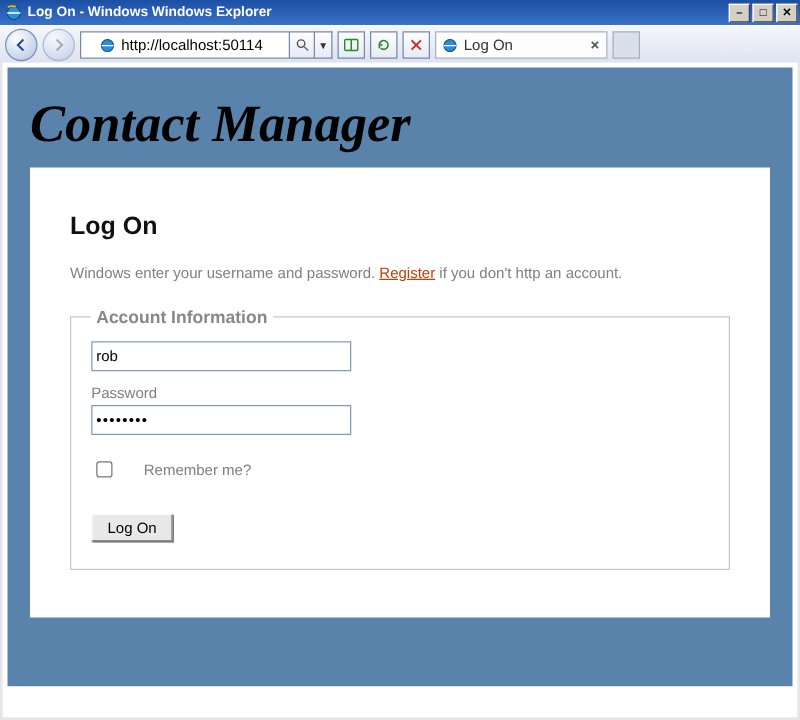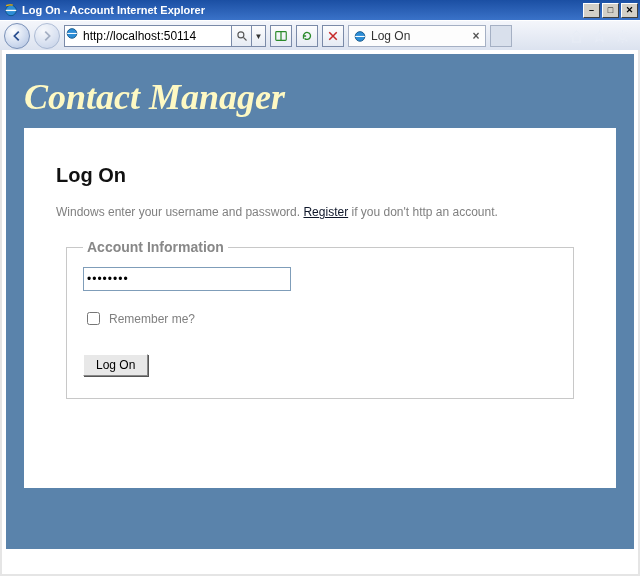--- a/index.html
+++ b/index.html
@@ -64,22 +64,22 @@
     display:flex; align-items:center; justify-content:center;
     font-size: 14px; color:#2a4e8f;
     box-sizing: border-box;
   }
   .addr-wrap {
     flex: none;
     width: 168px;
     height: 22px;
     background:#fff;
     border:1px solid #7a8aa8;
-    display:flex; 
-    padding: 0 0;
+    display:flex; align-items:center;
+    padding: 0 14px;
     box-sizing: border-box;
   }
   .addr-wrap .ie-mini { width:14px; height:14px; display:inline-flex; align-items:center; justify-content:center; margin-right:2px;}
   .addr-wrap input {
     border:none; outline:none; font-size:12px; width: 100%;
     font-family: Tahoma, Arial, sans-serif;
   }
   .addr-search {
     width: 20px; height:22px; border:1px solid #7a8aa8; border-left:none;
     background:linear-gradient(#fdfdfe,#e6ebf4);
@@ -133,24 +133,24 @@
     border-top: none;
   }
   .page {
     margin: 4px;
     background: #5a83ab;
     padding: 14px 18px 40px 18px;
     min-height: 495px;
     box-sizing: border-box;
   }
   .brand {
-    color:#fef9c3;
+    color:#000000;
     font-family: Georgia, "Times New Roman", serif;
     font-weight: bold;
-    font-size: 36px;
+    font-size: 42px;
     font-style: italic;
     margin: 8px 0 10px 0;
     letter-spacing: 0px;
   }
   .card {
     background:#fff;
     padding: 22px 32px 30px 32px;
     min-height: 360px;
     box-sizing: border-box;
   }
@@ -160,25 +160,25 @@
     font-weight: bold;
     color:#111;
     margin: 14px 0 18px 0;
   }
   .instr {
     font-family: Verdana, Arial, sans-serif;
     font-size: 12px;
     color: #808080;
     margin-bottom: 20px;
   }
-  .instr a { color:#0f172a; text-decoration: underline; }
+  .instr a { color:#c2410c; text-decoration: underline; }
   fieldset {
     border: 1px solid #c8c8c8;
     padding: 12px 16px 22px 16px;
-    margin: 10px;
+    margin: 0;
   }
   legend {
     font-family: Verdana, Arial, sans-serif;
     font-weight: bold;
     color:#888;
     font-size: 14px;
     padding: 0 4px;
   }
   .field-label {
     font-family: Verdana, Arial, sans-serif;
@@ -192,21 +192,21 @@
     width: 200px;
     height: 20px;
     border: 1px solid #7f9db9;
     padding: 1px 3px;
     font-size: 12px;
     font-family: Tahoma, Arial, sans-serif;
     box-sizing: content-box;
   }
   .remember-row {
     margin-top: 18px;
-    display:flex; align-items:center; gap:6px;
+    display:flex; align-items:center; gap:22px;
     color:#808080;
     font-family: Verdana, Arial, sans-serif;
     font-size:12px;
   }
   .remember-row input { width:13px; height:13px; }
   .submit-btn {
     margin-top: 26px;
     font-family: Tahoma, Arial, sans-serif;
     font-size: 12px;
     padding: 3px 12px;
@@ -224,21 +224,21 @@
 <div class="window">
 
   <div class="titlebar">
     <span class="tb-icon">
       <svg width="14" height="14" viewBox="0 0 16 16">
         <circle cx="8" cy="8.5" r="6" fill="#2d8dd6" stroke="#0b4f82" stroke-width="1"></circle>
         <path d="M2 8.5 h12" stroke="#fff" stroke-width="1.5"></path>
         <path d="M2.5 3 Q6 1.5 10 2.5" stroke="#f4b400" stroke-width="1.6" fill="none"></path>
       </svg>
     </span>
-    <span class="title-text">Log On - Account Internet Explorer</span>
+    <span class="title-text">Log On - Windows Windows Explorer</span>
     <div class="win-btns">
       <div class="win-btn">–</div>
       <div class="win-btn">□</div>
       <div class="win-btn">✕</div>
     </div>
   </div>
 
   <div class="toolbar">
     <div class="navbtn">
       <svg width="14" height="14" viewBox="0 0 16 16">
@@ -327,21 +327,23 @@
       <div class="brand">Contact Manager</div>
       <div class="card">
         <h2>Log On</h2>
         <div class="instr">
           <span>Windows enter your username and password. </span><a href="#">Register</a><span> if you don't http an account.</span>
         </div>
 
         <fieldset>
           <legend>Account Information</legend>
 
-
+          <input class="text-input" type="text" value="rob" style="">
+
+          <label class="field-label">Password</label>
           <input class="text-input" type="text" style="letter-spacing: 1px;" value="••••••••">
 
           <div class="remember-row">
             <input type="checkbox" style="">
             <span>Remember me?</span>
           </div>
 
           <button class="submit-btn" type="button">Log On</button>
         </fieldset>
       </div>

